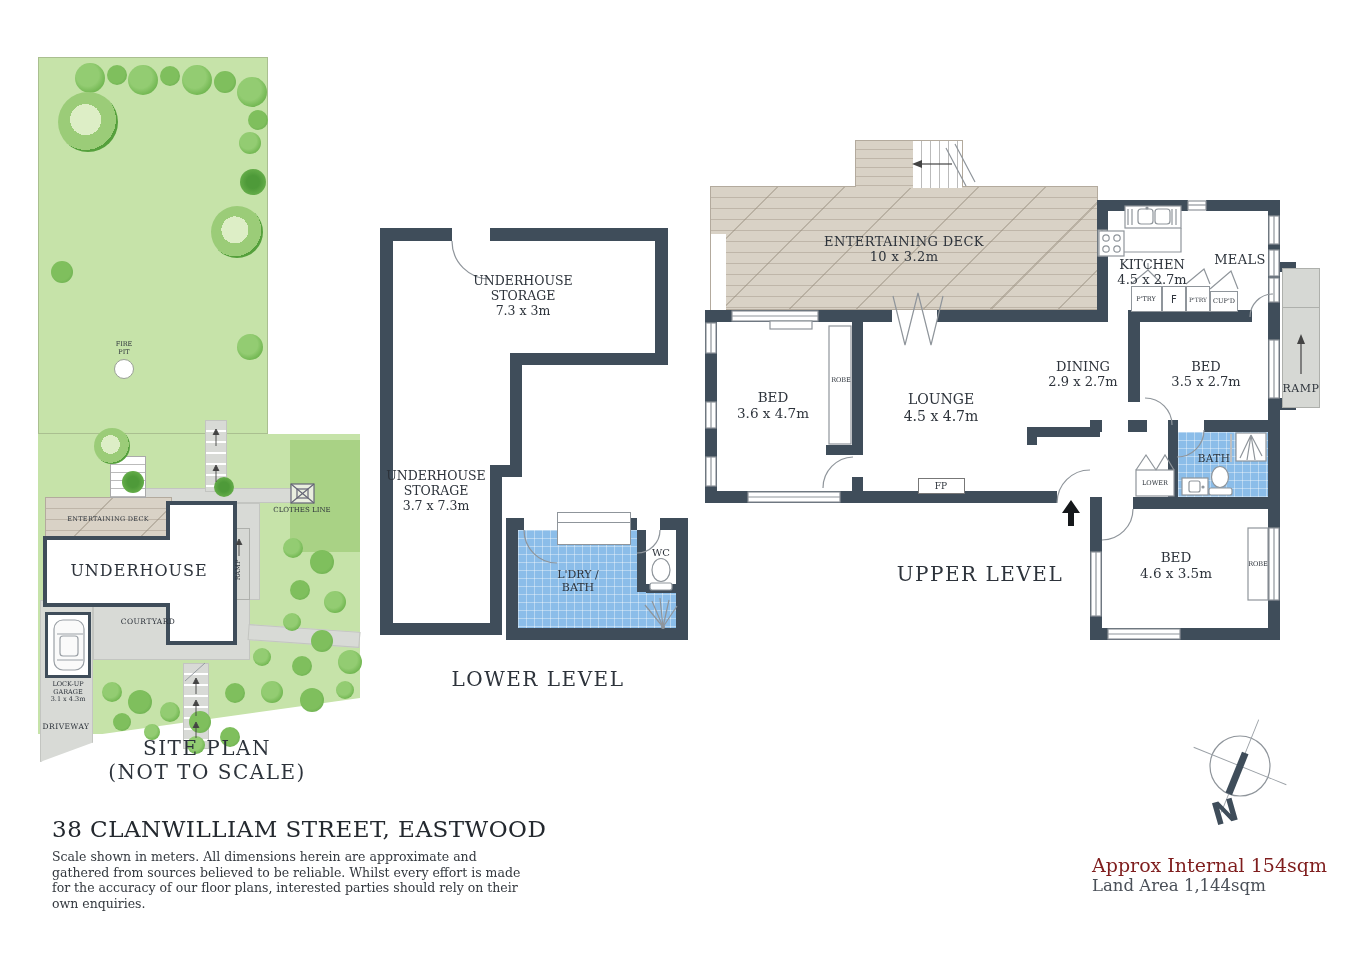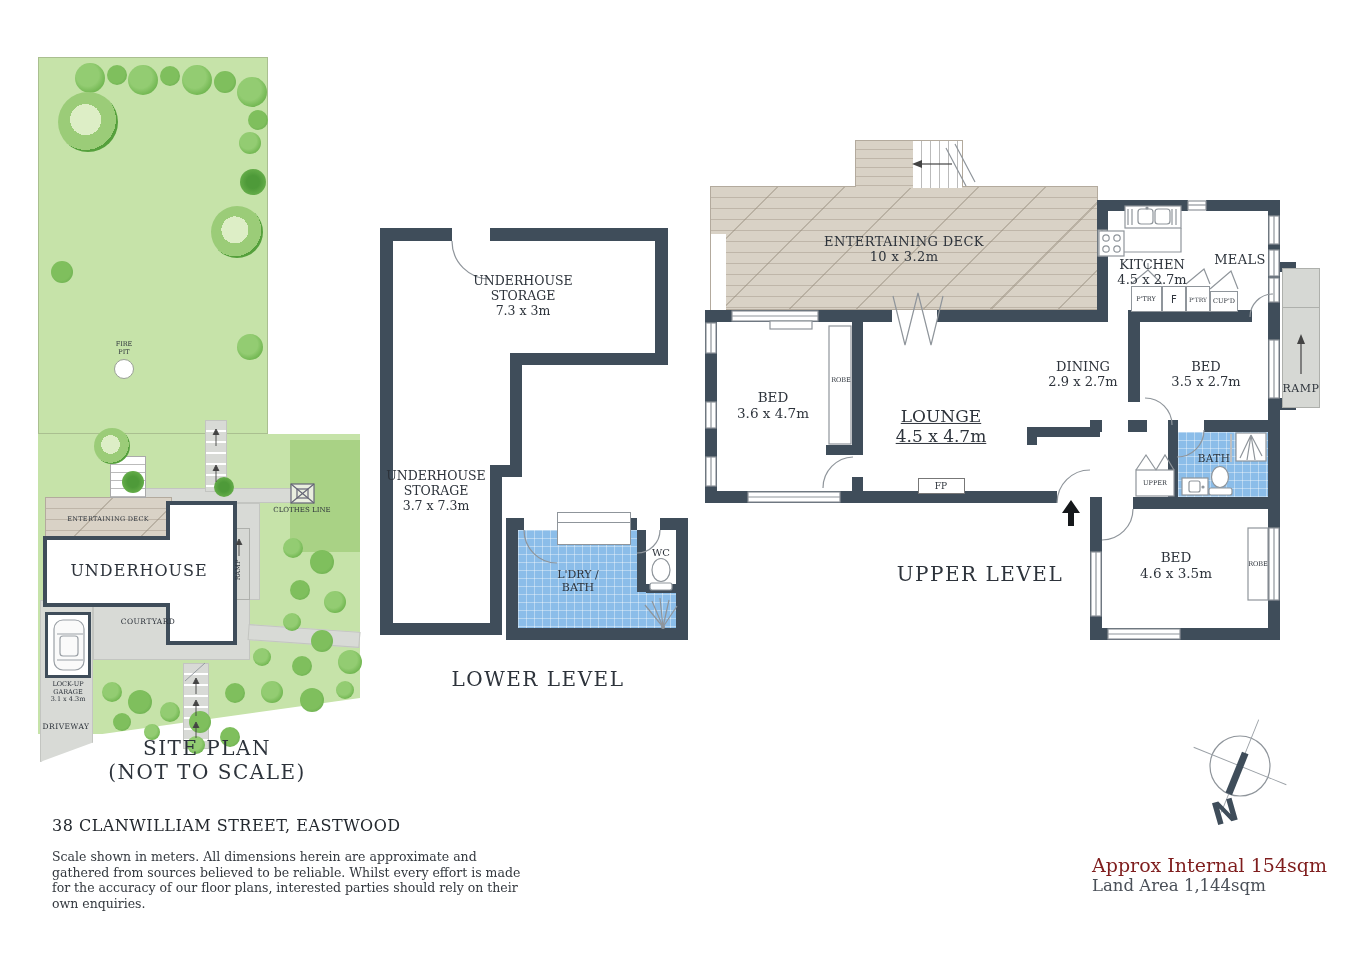--- a/index.html
+++ b/index.html
@@ -352,32 +352,32 @@
     </div>
   <div class="lbl" style="left:578px;top:582px;font-size:11px;"><span>L'DRY /</span><br><span>BATH</span></div>
   <div class="lbl" style="left:661px;top:553px;font-size:10px;">WC</div>
   <div class="lbl titlelbl" style="left:538px;top:680px;">LOWER LEVEL</div>
 
   <div class="lbl" style="left:904px;top:249px;font-size:13px;letter-spacing:.4px;"><span>ENTERTAINING DECK</span><br><span>10 x 3.2m</span></div>
   <div class="lbl" style="left:1152px;top:272px;font-size:13px;"><span>KITCHEN</span><br><span>4.5 x 2.7m</span></div>
   <div class="lbl" style="left:1240px;top:260px;font-size:13px;letter-spacing:.4px;">MEALS</div>
   <div class="lbl" style="left:1083px;top:374px;font-size:13px;"><span>DINING</span><br><span>2.9 x 2.7m</span></div>
   <div class="lbl" style="left:773px;top:406px;font-size:13.5px;"><span>BED</span><br><span>3.6 x 4.7m</span></div>
-  <div class="lbl" style="left:941px;top:426px;font-size:17px;text-decoration:underline;"><span>LOUNGE</span><br><span>4.5 x 4.7m</span></div>
+  <div class="lbl" style="left:941px;top:408px;font-size:14px;"><span>LOUNGE</span><br><span>4.5 x 4.7m</span></div>
   <div class="lbl" style="left:1206px;top:374px;font-size:13px;"><span>BED</span><br><span>3.5 x 2.7m</span></div>
   <div class="lbl" style="left:1214px;top:458px;font-size:10.5px;letter-spacing:.4px;">BATH</div>
   <div class="lbl" style="left:1176px;top:566px;font-size:13.5px;"><span>BED</span><br><span>4.6 x 3.5m</span></div>
   <div class="lbl" style="left:841px;top:381px;font-size:6.5px;">ROBE</div>
   <div class="lbl" style="left:1258px;top:565px;font-size:6.5px;">ROBE</div>
-  <div class="lbl" style="left:1155px;top:484px;font-size:6.5px;">UPPER</div>
+  <div class="lbl" style="left:1155px;top:484px;font-size:6.5px;">LOWER</div>
   <div class="lbl" style="left:941px;top:486px;font-size:9px;">FP</div>
   <div class="lbl" style="left:1301px;top:389px;font-size:11px;letter-spacing:.5px;">RAMP</div>
   <div class="lbl" style="left:1146px;top:300px;font-size:6.5px;">P'TRY</div>
   <div class="lbl" style="left:1174px;top:300px;font-size:10px;font-family:'DejaVu Sans',sans-serif;">F</div>
   <div class="lbl" style="left:1198px;top:300px;font-size:6px;">P'TRY</div>
   <div class="lbl" style="left:1224px;top:302px;font-size:6.5px;">CUP'D</div>
   <div class="lbl titlelbl" style="left:980px;top:575px;">UPPER LEVEL</div>
 
-  <div class="abs" style="left:52px;top:816px;font-size:16px;letter-spacing:.5px;color:#23282e;">38 CLANWILLIAM STREET, EASTWOOD</div>
+  <div class="abs" style="left:52px;top:816px;font-size:23px;letter-spacing:.5px;color:#23282e;">38 CLANWILLIAM STREET, EASTWOOD</div>
   <div class="abs" style="left:52px;top:849px;width:478px;font-size:12.5px;line-height:15.5px;color:#33383e;">Scale shown in meters. All dimensions herein are approximate and gathered from sources believed to be  reliable. Whilst every effort is made for the accuracy of our floor plans, interested parties should rely on their own enquiries.</div>
   <div class="abs" style="left:1092px;top:854px;font-size:19px;color:#7f1d1d;">Approx Internal 154sqm</div>
   <div class="abs" style="left:1092px;top:876px;font-size:16.5px;color:#4a5058;">Land Area 1,144sqm</div>
 </div>
 
 </body></html>

